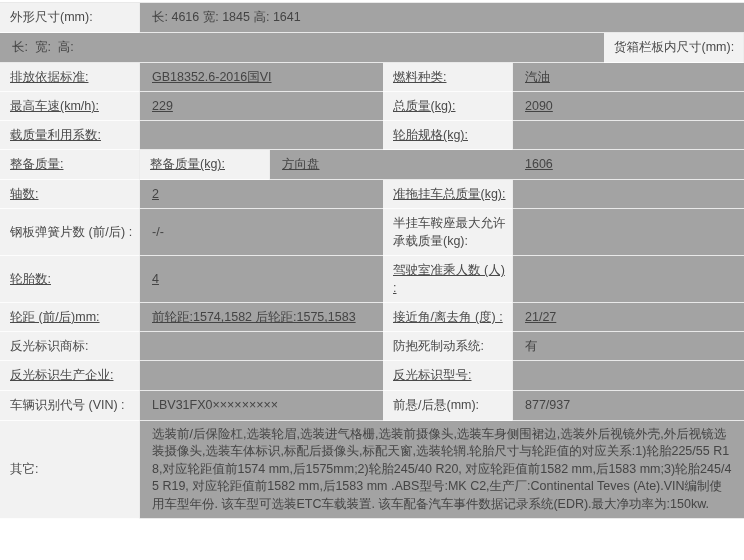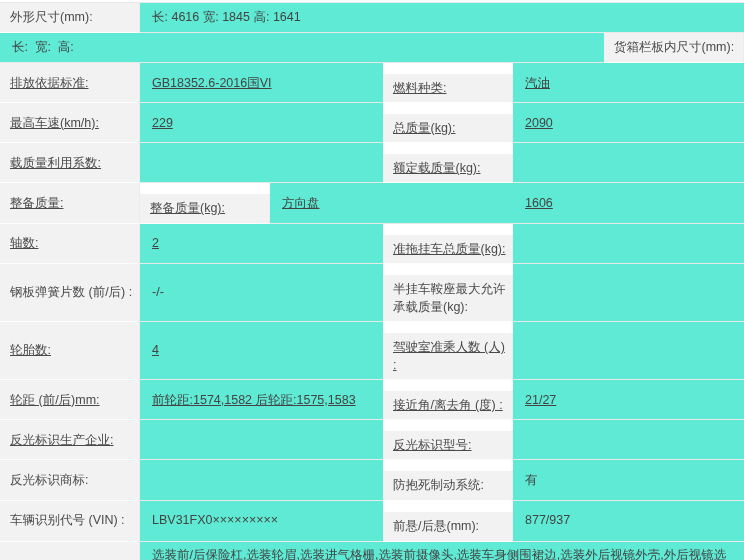--- a/index.html
+++ b/index.html
@@ -22,27 +22,27 @@
     line-height: 1.45;
   }
   .cell.label {
     background: #f2f2f2;
     border-bottom-color: #fdfdfd;
     border-right: 1px solid #ececec;
     padding: 5px 6px 5px 10px;
     color: #4a4a4a;
   }
   .cell.value {
-    background: #5eead4;
+    background: #a3a3a3;
     padding: 5px 10px 5px 12px;
     white-space: pre-wrap;
   }
   .c1 { width: 140px; }
   .c2 { width: 243px; }
-  .c3 { width: 130px; margin-top: 11px; }
+  .c3 { width: 130px; }
   .c4 { flex: 1; }
   .cfull { flex: 1; }
   .h30 > .cell { min-height: 30px; }
   .h29 > .cell { min-height: 29px; text-decoration: underline; }
   .h28 > .cell { min-height: 28px; }
   .h44 > .cell { min-height: 44px; }
   .h90 > .cell { min-height: 90px; }
   .other-text { word-break: break-all; line-height: 17.5px; padding-top: 7px; padding-bottom: 7px; }
 </style>
 </head>
@@ -70,21 +70,21 @@
   <div class="row h29">
     <div class="cell label c1">最高车速(km/h):</div>
     <div class="cell value c2">229</div>
     <div class="cell label c3">总质量(kg):</div>
     <div class="cell value c4">2090</div>
   </div>
 
   <div class="row h29">
     <div class="cell label c1">载质量利用系数:</div>
     <div class="cell value c2"></div>
-    <div class="cell label c3">额定载质量(kg):</div>
+    <div class="cell label c3">轮胎规格(kg):</div>
     <div class="cell value c4"></div>
   </div>
 
   <div class="row h29">
     <div class="cell label c1">整备质量:</div>
     <div class="cell label c3">整备质量(kg):</div>
     <div class="cell value c2">方向盘</div>
     <div class="cell value c4">1606</div>
   </div>
 
@@ -111,32 +111,32 @@
   </div>
 
 
   <div class="row h29">
     <div class="cell label c1">轮距 (前/后)mm:</div>
     <div class="cell value c2">前轮距:1574,1582 后轮距:1575,1583</div>
     <div class="cell label c3">接近角/离去角 (度) :</div>
     <div class="cell value c4">21/27</div>
   </div>
 
+  <div class="row h28">
+    <div class="cell label c1">反光标识商标:</div>
+    <div class="cell value c2"></div>
+    <div class="cell label c3">防抱死制动系统:</div>
+    <div class="cell value c4">有</div>
+  </div>
+
   <div class="row h29">
     <div class="cell label c1">反光标识生产企业:</div>
     <div class="cell value c2"></div>
     <div class="cell label c3">反光标识型号:</div>
     <div class="cell value c4"></div>
-  </div>
-
-  <div class="row h28">
-    <div class="cell label c1">反光标识商标:</div>
-    <div class="cell value c2"></div>
-    <div class="cell label c3">防抱死制动系统:</div>
-    <div class="cell value c4">有</div>
   </div>
 
   <div class="row h30">
     <div class="cell label c1">车辆识别代号 (VIN) :</div>
     <div class="cell value c2">LBV31FX0×××××××××</div>
     <div class="cell label c3">前悬/后悬(mm):</div>
     <div class="cell value c4">877/937</div>
   </div>
 
   <div class="row h90">

